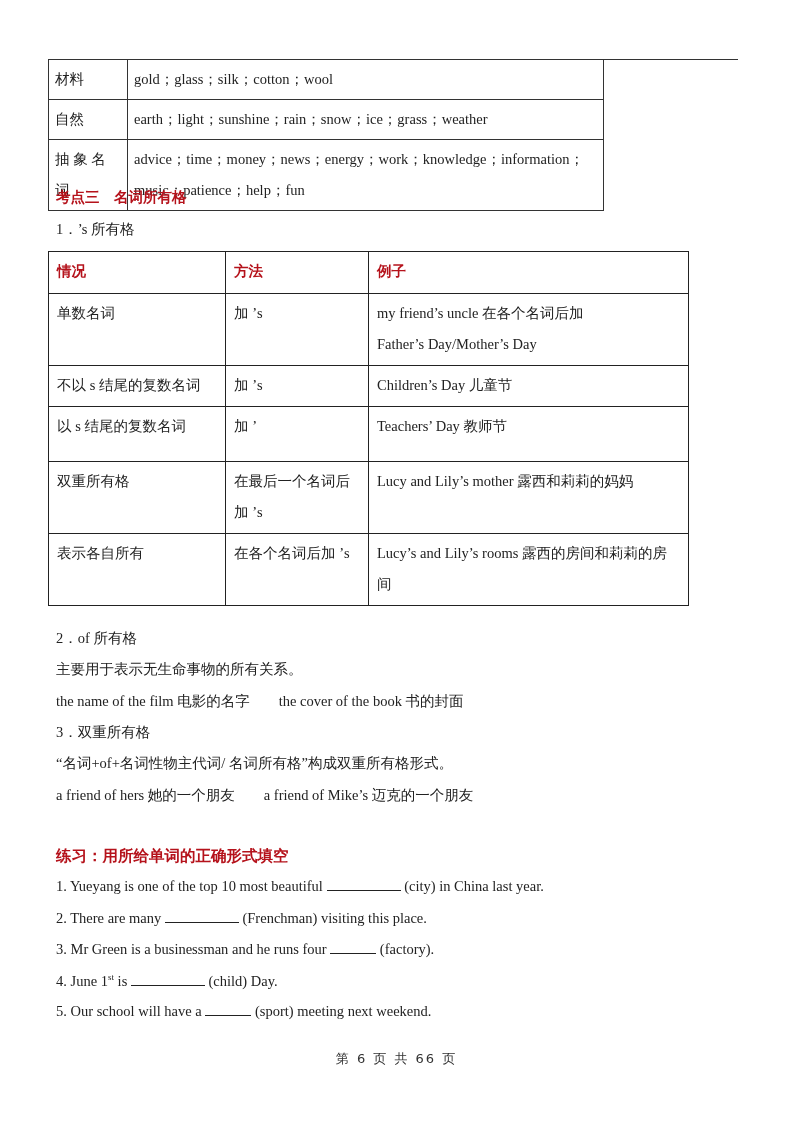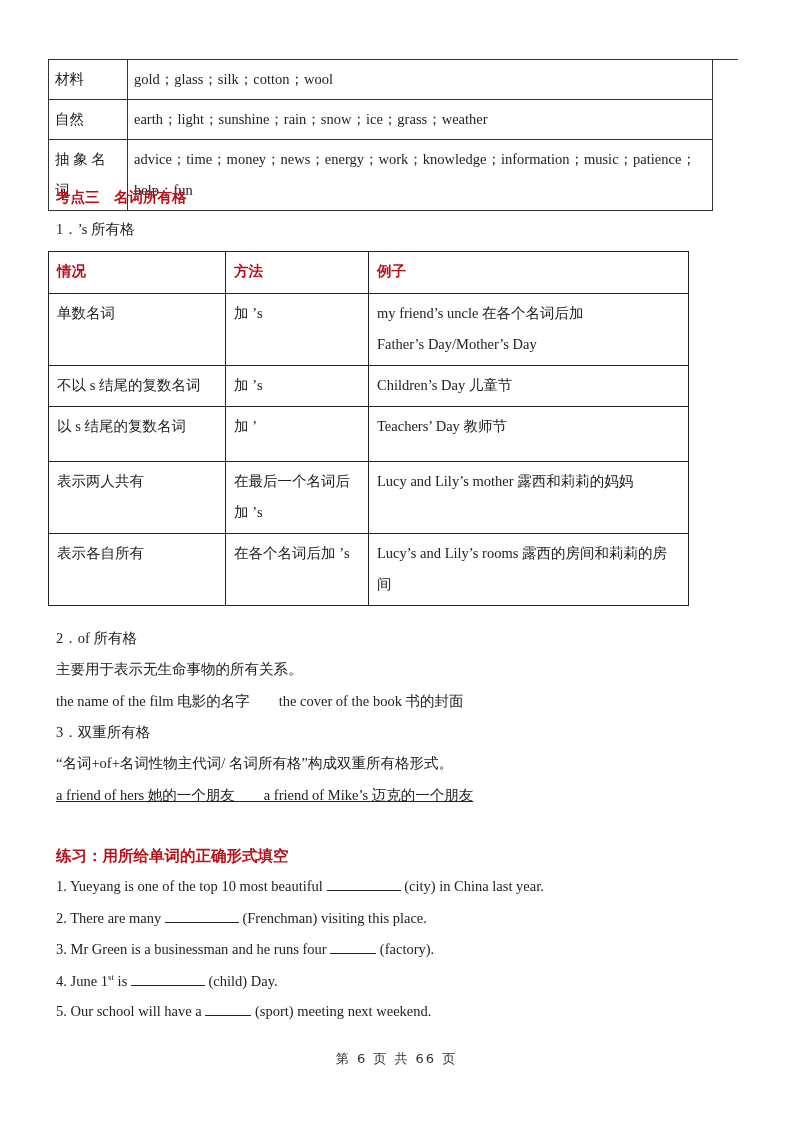--- a/index.html
+++ b/index.html
@@ -1,21 +1,21 @@
 <!DOCTYPE html>
 <html><head>
 <meta charset="utf-8">
 <style>
   html, body { margin:0; padding:0; background:#ffffff; }
   body { width:793px; height:1122px; position:relative; overflow:hidden;
          font-family:"Liberation Serif","DejaVu Serif",serif; color:#222; font-size:14.5px; }
   .top-rule { position:absolute; left:48px; top:59px; width:690px; height:1px; background:#333; }
   table { border-collapse:collapse; position:absolute; }
   td, th { border:1px solid #333; vertical-align:top; text-align:left; font-weight:normal; }
-  #t1 { left:48px; top:59px; width:665px; }
+  #t1 { left:48px; top:59px; width:556px; }
   #t1 td { padding:4px 6px; line-height:31px; height:23px; }
   #t1 td.k { width:66px; letter-spacing:0; }
   #t2 { left:48px; top:251px; width:641px; border:1.5px solid #222; }
   #t2 td, #t2 th { padding:4px 8px; line-height:31px; border:1.5px solid #222; }
   #t2 th { color:#b5121b; font-weight:bold; height:33px; }
   #t2 .c1 { width:160px;margin-left:44px; } #t2 .c2 { width:126px; }
   .red { color:#b5121b; font-weight:bold; }
   .p { position:absolute; left:56px; white-space:nowrap; }
   .blank { display:inline-block; border-bottom:1px solid #222; height:12px; vertical-align:baseline; }
   sup { font-size:9px; }
@@ -65,38 +65,38 @@
     <td>不以 s 结尾的复数名词</td>
     <td>加 ’s</td>
     <td>Children’s Day 儿童节</td>
   </tr>
   <tr style="height:55px;">
     <td>以 s 结尾的复数名词</td>
     <td>加 ’</td>
     <td>Teachers’ Day 教师节</td>
   </tr>
   <tr style="height:72px;">
-    <td>表示两人共有</td>
+    <td>双重所有格</td>
     <td>在最后一个名词后加 ’s</td>
     <td>Lucy and Lily’s mother 露西和莉莉的妈妈</td>
   </tr>
   <tr style="height:72px;">
     <td>表示各自所有</td>
     <td>在各个名词后加 ’s</td>
     <td>Lucy’s and Lily’s rooms 露西的房间和莉莉的房间</td>
   </tr>
 </tbody>
   </table>
 
 <div class="p" style="top:629px;">2．of 所有格</div>
 <div class="p" style="top:660px;">主要用于表示无生命事物的所有关系。</div>
 <div class="p" style="top:692px;">the name of the film 电影的名字　　the cover of the book 书的封面</div>
 <div class="p" style="top:723px;">3．双重所有格</div>
 <div class="p" style="top:754px;">“名词+of+名词性物主代词/ 名词所有格”构成双重所有格形式。</div>
-<div class="p" style="top:786px;text-decoration:underline;">a friend of hers 她的一个朋友　　a friend of Mike’s 迈克的一个朋友</div>
+<div class="p" style="top:786px;">a friend of hers 她的一个朋友　　a friend of Mike’s 迈克的一个朋友</div>
 
 <div class="p red" style="top:846px;font-size:15.5px;">练习：用所给单词的正确形式填空</div>
 
 <div class="p" style="top:878px;">
   <span>1. Yueyang is one of the top 10 most beautiful </span><span class="blank" style="width:74px;"></span><span> (city) in China last year.</span>
 </div>
 <div class="p" style="top:910px;">
   <span>2.  There are many </span><span class="blank" style="width:74px;"></span><span> (Frenchman) visiting this place.</span>
 </div>
 <div class="p" style="top:941px;">

